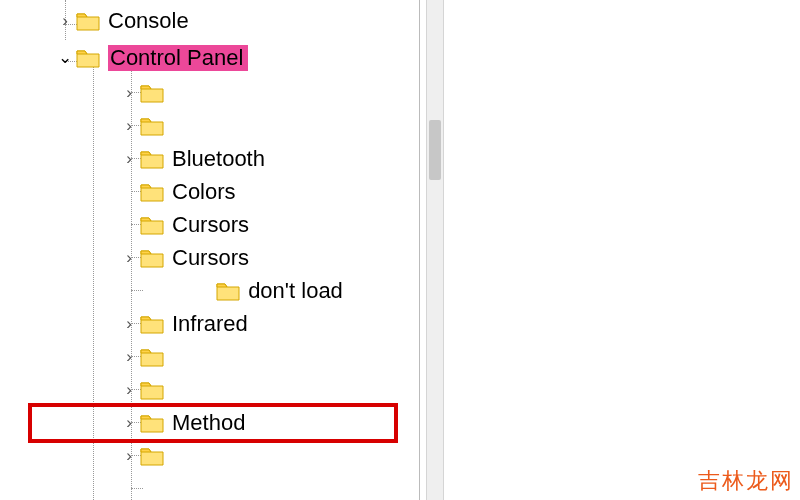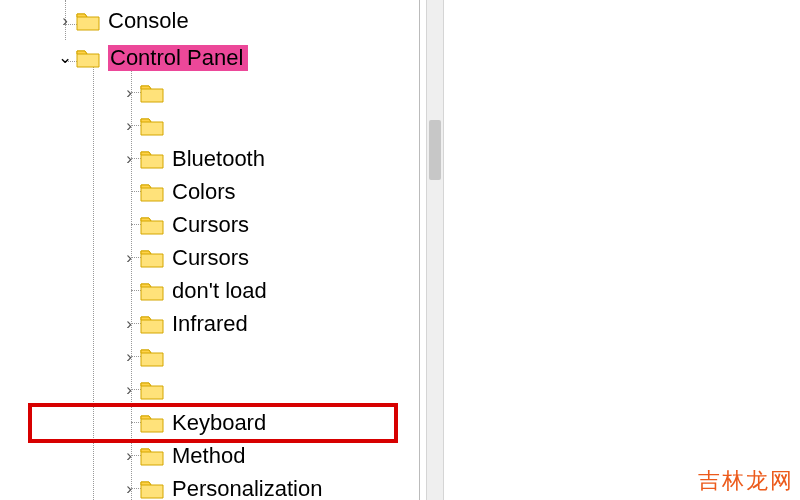--- a/index.html
+++ b/index.html
@@ -125,21 +125,21 @@
       <div class="row lv1" style="height: 33px;">
         <span class="chev">›</span>
         <span class="icon">
           <svg viewBox="0 0 24 22">
             <path d="M1 4 L9 4 L11 7 L23 7 L23 20 L1 20 Z" fill="#ffe27a" stroke="#d4a600" stroke-width="1"></path>
             <path d="M1 4 L9 4 L11 7 L1 7 Z" fill="#ffd24a" stroke="#d4a600" stroke-width="1"></path>
           </svg>
         </span>
         <span class="label">Cursors</span>
       </div>
-      <div class="row lv1" style="height: 33px;">
+      <div class="row lv1" style="height: 33px; justify-content: center;">
         <span class="chev"></span>
         <span class="icon">
           <svg viewBox="0 0 24 22">
             <path d="M1 4 L9 4 L11 7 L23 7 L23 20 L1 20 Z" fill="#ffe27a" stroke="#d4a600" stroke-width="1"></path>
             <path d="M1 4 L9 4 L11 7 L1 7 Z" fill="#ffd24a" stroke="#d4a600" stroke-width="1"></path>
           </svg>
         </span>
         <span class="label">don't load</span>
       </div>
       <div class="row lv1" style="height: 33px;">
@@ -164,48 +164,37 @@
       <div class="row lv1" style="height: 33px;">
         <span class="chev">›</span>
         <span class="icon">
           <svg viewBox="0 0 24 22">
             <path d="M1 4 L9 4 L11 7 L23 7 L23 20 L1 20 Z" fill="#ffe27a" stroke="#d4a600" stroke-width="1"></path>
             <path d="M1 4 L9 4 L11 7 L1 7 Z" fill="#ffd24a" stroke="#d4a600" stroke-width="1"></path>
           </svg>
         </span>
       </div>
       <div class="row lv1" style="height: 33px;">
-        <span class="chev"></span>
-        <span class="icon">
-          <svg viewBox="0 0 24 22">
-            <path d="M1 4 L9 4 L11 7 L23 7 L23 20 L1 20 Z" fill="#ffe27a" stroke="#d4a600" stroke-width="1"></path>
-            <path d="M1 4 L9 4 L11 7 L1 7 Z" fill="#ffd24a" stroke="#d4a600" stroke-width="1"></path>
-          </svg>
-        </span>
-        <span class="label">Keyboard</span>
-      </div>
-      <div class="row lv1" style="height: 33px;">
         <span class="chev">›</span>
         <span class="icon">
           <svg viewBox="0 0 24 22">
             <path d="M1 4 L9 4 L11 7 L23 7 L23 20 L1 20 Z" fill="#ffe27a" stroke="#d4a600" stroke-width="1"></path>
             <path d="M1 4 L9 4 L11 7 L1 7 Z" fill="#ffd24a" stroke="#d4a600" stroke-width="1"></path>
           </svg>
         </span>
         <span class="label">Method</span>
       </div>
       <div class="row lv1" style="height: 33px;">
         <span class="chev">›</span>
         <span class="icon">
           <svg viewBox="0 0 24 22">
             <path d="M1 4 L9 4 L11 7 L23 7 L23 20 L1 20 Z" fill="#ffe27a" stroke="#d4a600" stroke-width="1"></path>
             <path d="M1 4 L9 4 L11 7 L1 7 Z" fill="#ffd24a" stroke="#d4a600" stroke-width="1"></path>
           </svg>
         </span>
-        <span class="label">Personalization</span>
       </div>
     </div>
 
   <div id="highlight-box" class="highlight" style="display: block; left: 28px; top: 403px; width: 370px; height: 40px;"></div>
 </div>
 
 <div class="scroll-outer">
   <div class="thumb"></div>
 </div>
 

